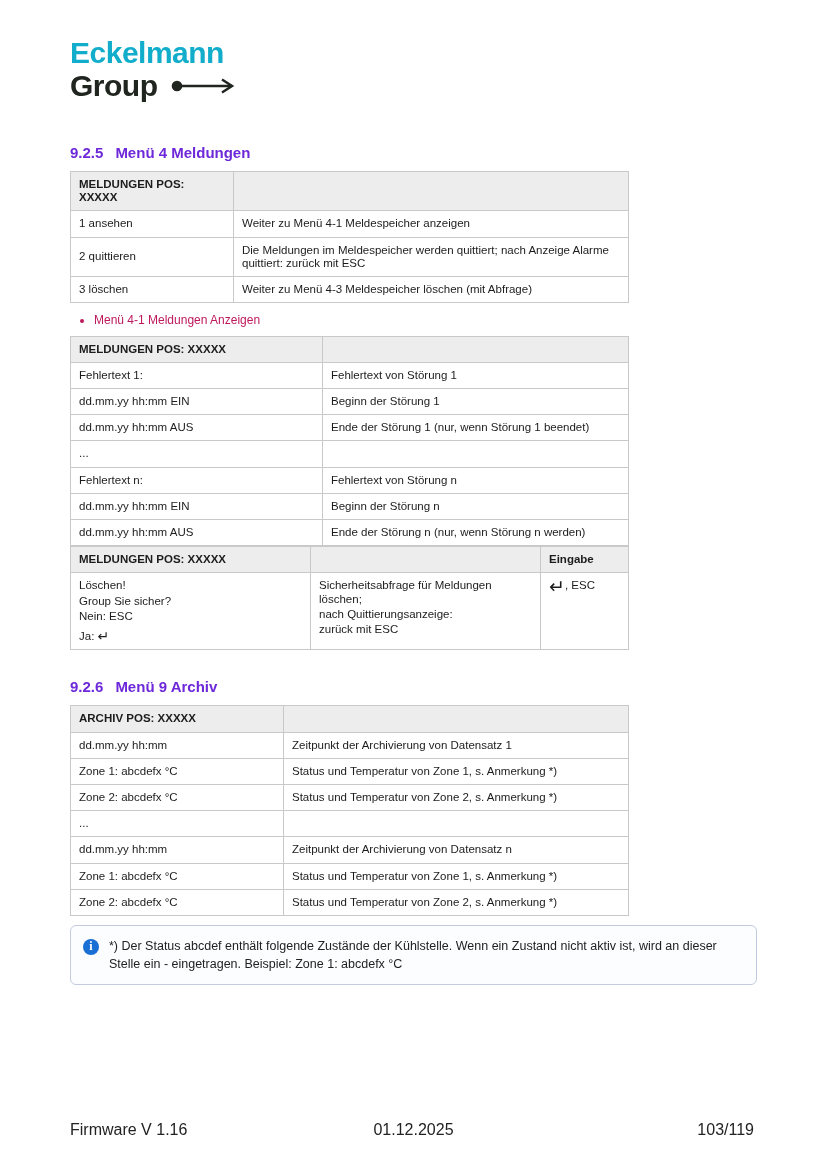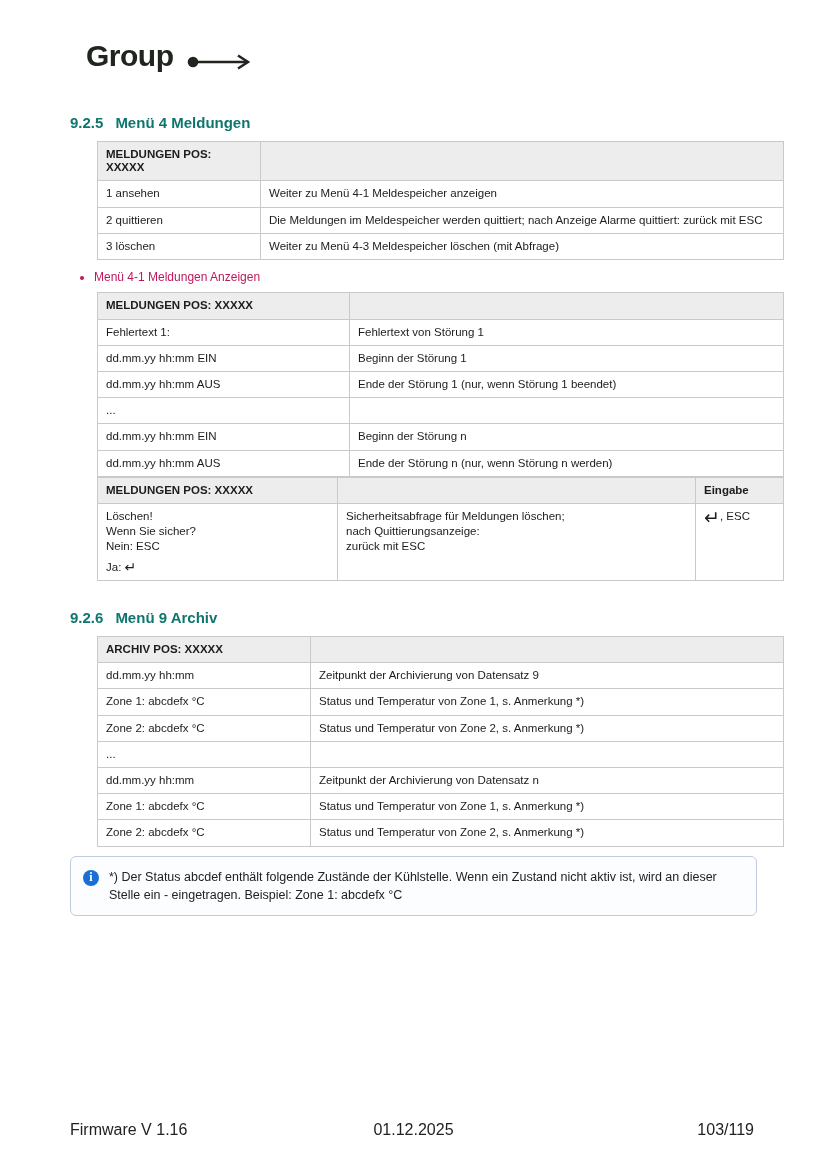--- a/index.html
+++ b/index.html
@@ -18,41 +18,40 @@
   
   .logo { line-height: 1; }
   .logo-line1 {
     font-size: 30px; font-weight: bold; color: #12adcb;
     letter-spacing: -0.5px;
   }
   .logo-line2 {
     margin-top: 3px;
     font-size: 30px; font-weight: bold; color: #20261f;
     letter-spacing: -0.5px;
-    display: flex; align-items: flex-end; gap: 12px; margin-left: 16px;
+    display: flex; align-items: center; gap: 12px;
   }
   .logo-arrow { color: #20261f; display: block; }
 
   
   .sec {
     margin: 43px 0 10px 0;
-    font-size: 15px; font-weight: bold; color: #0f766e;
+    font-size: 15px; font-weight: bold; color: #6d28d9;
   }
   .sec .sec-num { margin-right: 12px; }
   .sec2 { margin-top: 28px; }
 
   
   table.t {
-    width: 687px;
+    width: 559px;
     border-collapse: collapse;
     table-layout: fixed;
     font-size: 11.5px;
     line-height: 1.15;
     color: #1c1c1c;
-    margin-left: 27px;
   }
   table.t td {
     border: 1px solid #c9c9c9;
     padding: 6px 8px;
     vertical-align: middle;
     overflow: hidden;
   }
   table.t tr.th-row td {
     background: #ededed;
     font-weight: bold;
@@ -116,20 +115,21 @@
 
   .mt10 { margin-top: 10px; }
 </style>
 </head>
 <body>
 
 <div class="page">
   <div class="content">
 
     <div class="logo">
+      <div class="logo-line1">Eckelmann</div>
       <div class="logo-line2">
         <span>Group</span>
         <svg class="logo-arrow" width="70" height="18" viewBox="0 0 70 18">
           <circle cx="7" cy="9" r="5.3" fill="currentColor"></circle>
           <path d="M7 9 H61" stroke="currentColor" stroke-width="2.5" fill="none"></path>
           <path d="M52 2.5 L62 9 L52 15.5" stroke="currentColor" stroke-width="2.5" fill="none"></path>
         </svg>
       </div>
     </div>
 
@@ -186,20 +186,24 @@
         </tr>
         <tr>
           <td>dd.mm.yy hh:mm AUS</td>
           <td>Ende der Störung 1 (nur, wenn Störung 1 beendet)</td>
         </tr>
         <tr>
           <td>...</td>
           <td></td>
         </tr>
         <tr>
+          <td>Fehlertext n:</td>
+          <td>Fehlertext von Störung n</td>
+        </tr>
+        <tr>
           <td>dd.mm.yy hh:mm EIN</td>
           <td>Beginn der Störung n</td>
         </tr>
         <tr>
           <td>dd.mm.yy hh:mm AUS</td>
           <td>Ende der Störung n (nur, wenn Störung n werden)</td>
         </tr>
       </tbody>
     </table>
 
@@ -212,21 +216,21 @@
         </colgroup>
       <tbody>
         <tr class="th-row">
           <td>MELDUNGEN POS: XXXXX</td>
           <td></td>
           <td>Eingabe</td>
         </tr>
         <tr>
           <td class="vtop">
             <div class="cell-line">Löschen!</div>
-            <div class="cell-line">Wenn Sie sicher?</div>
+            <div class="cell-line">Group Sie sicher?</div>
             <div class="cell-line">Nein: ESC</div>
             <div class="ja-line"><span>Ja:</span> <span class="enter-sym">↵</span></div>
           </td>
           <td class="vtop">
             <div class="cell-line">Sicherheitsabfrage für Meldungen löschen;</div>
             <div class="cell-line">nach Quittierungsanzeige:</div>
             <div class="cell-line">zurück mit ESC</div>
           </td>
           <td class="vtop">
             <span class="enter-sym big">↵</span><span>, ESC</span>
@@ -244,21 +248,21 @@
           <col style="width:213px">
           <col>
         </colgroup>
       <tbody>
         <tr class="th-row">
           <td>ARCHIV POS: XXXXX</td>
           <td></td>
         </tr>
         <tr>
           <td>dd.mm.yy hh:mm</td>
-          <td>Zeitpunkt der Archivierung von Datensatz 9</td>
+          <td>Zeitpunkt der Archivierung von Datensatz 1</td>
         </tr>
         <tr>
           <td>Zone 1: abcdefx °C</td>
           <td>Status und Temperatur von Zone 1, s. Anmerkung *)</td>
         </tr>
         <tr>
           <td>Zone 2: abcdefx °C</td>
           <td>Status und Temperatur von Zone 2, s. Anmerkung *)</td>
         </tr>
         <tr>

